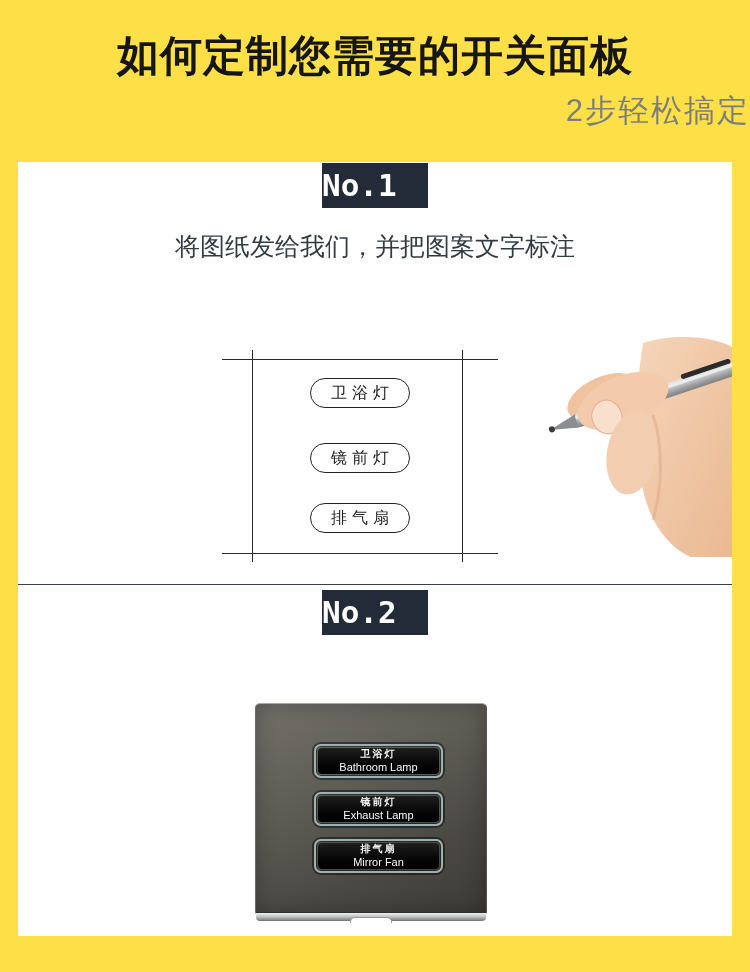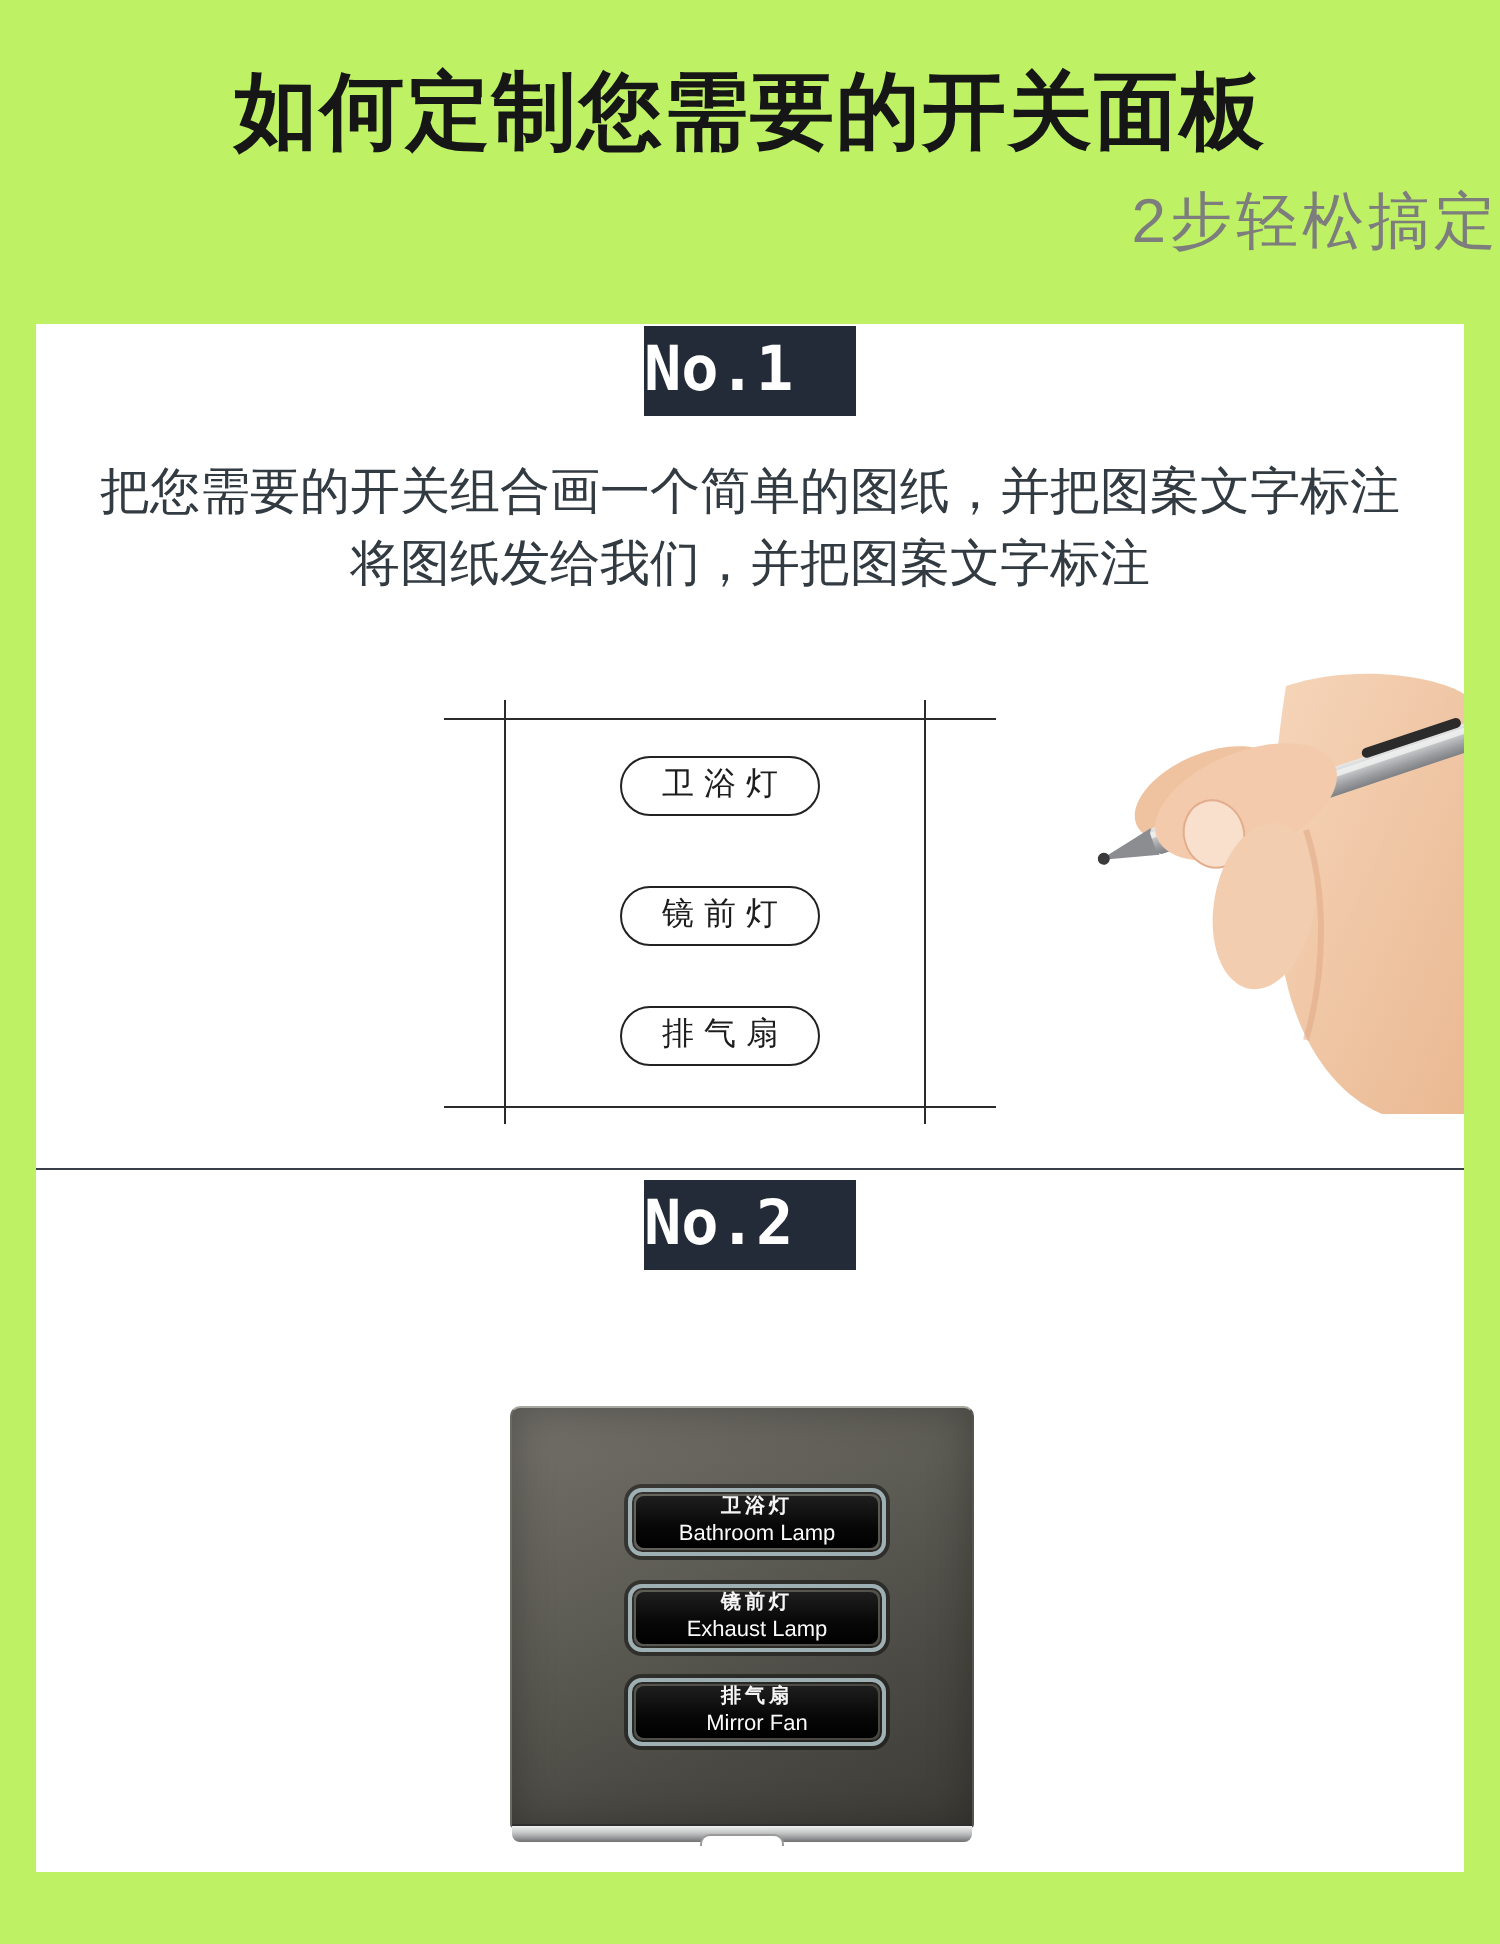--- a/index.html
+++ b/index.html
@@ -4,21 +4,21 @@
 <style>
   * { margin: 0; padding: 0; box-sizing: border-box; }
   html, body { background: #e6e6e6; }
   body { font-family: "Liberation Sans", "DejaVu Sans", sans-serif; }
 
   .page {
     position: relative;
     width: 750px;
     height: 972px;
     margin: 0 auto;
-    background: #bef264;
+    background: #fde047;
     overflow: hidden;
   }
 
   
   .page-title {
     position: absolute;
     top: 28px; left: 0;
     width: 100%;
     text-align: center;
     font-size: 42px;
@@ -192,21 +192,20 @@
 <div class="page">
 
   <div class="page-title">如何定制您需要的开关面板</div>
   <div class="page-subtitle">2步轻松搞定</div>
 
   <div class="card">
 
     <div class="step-badge badge-1">No.1</div>
 
     <div class="step-desc desc-1">
-      <div>把您需要的开关组合画一个简单的图纸，并把图案文字标注</div>
       <div>将图纸发给我们，并把图案文字标注</div>
     </div>
 
     <div class="sketch">
       <div class="frame-line fl-h top"></div>
       <div class="frame-line fl-h bottom"></div>
       <div class="frame-line fl-v left"></div>
       <div class="frame-line fl-v right"></div>
 
       <div class="sketch-pill pill-1">卫浴灯</div>

